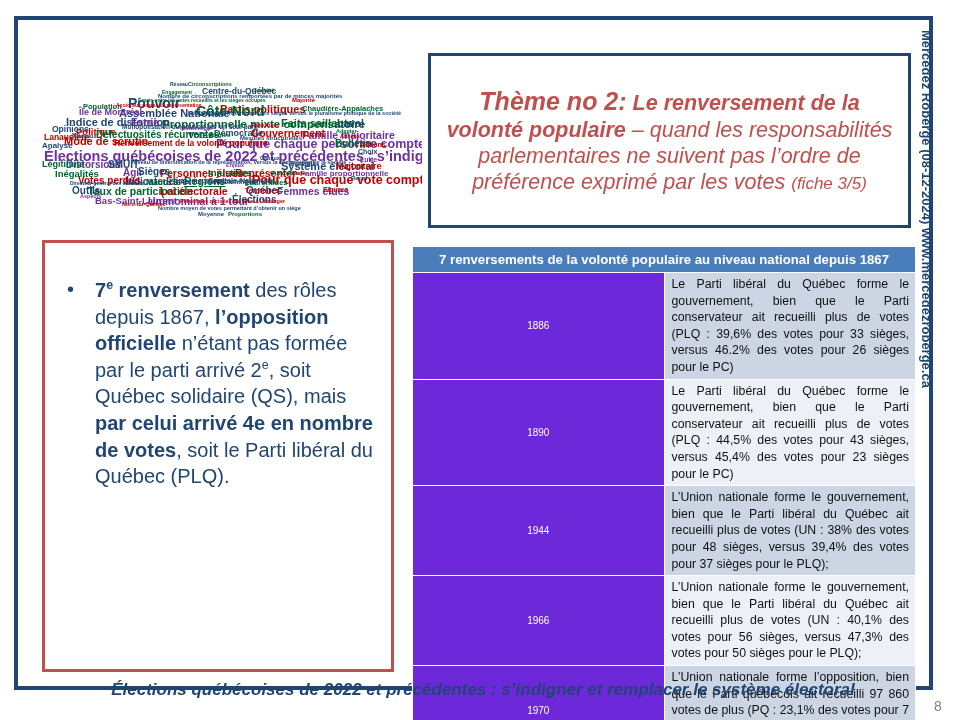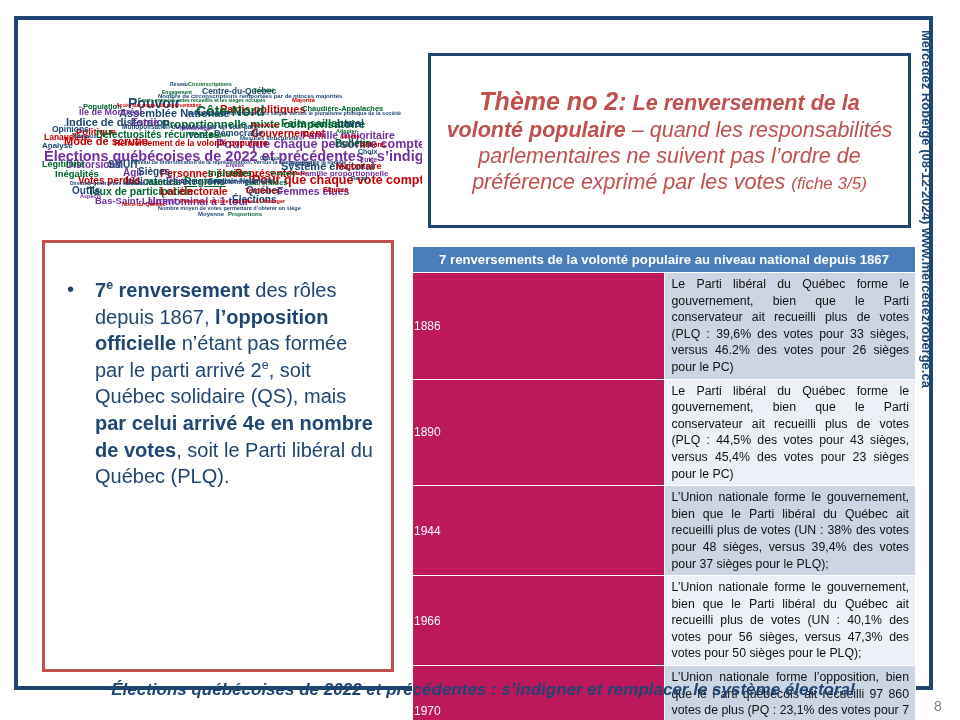--- a/index.html
+++ b/index.html
@@ -33,22 +33,22 @@
   .lb-list{margin:0;padding:0;list-style:none;margin-top:22px;}
   .lb-li{position:relative;padding-left:34px;color:#1F4572;font-size:20px;line-height:1.33;}
   .lb-li .bullet{position:absolute;left:6px;top:-1px;font-size:20px;line-height:1.33;}
   .lb-li sup{font-size:0.62em;vertical-align:super;line-height:0;}
 
   
   .tbl-wrap{position:absolute;left:394px;top:226px;width:504px;}
   table.t{border-collapse:collapse;width:504px;table-layout:fixed;}
   table.t th.hdr{background:#4A7EBB;color:#ffffff;font-size:13.2px;font-weight:bold;
                  text-align:center;padding:5px 4px;border:1px solid #ffffff;}
-  table.t td.yr{width:52px;background:#be185d;color:#ffffff;font-size:12px;
-                vertical-align:middle;border:1px solid #ffffff;}
+  table.t td.yr{width:52px;background:#6d28d9;color:#ffffff;font-size:10px;
+                text-align:center;vertical-align:middle;border:1px solid #ffffff;}
   table.t td.dsc{font-size:12.3px;color:#111111;line-height:1.35;
                  text-align:justify;padding:3px 6px 3px 7px;border:1px solid #ffffff;
                  vertical-align:middle;}
   tr.alt-a td.dsc{background:#CBD5E4;}
   tr.alt-b td.dsc{background:#EDF1F7;}
 
   
   .footer{position:absolute;left:40px;top:660px;width:850px;text-align:center;
           color:#1F4572;font-style:italic;font-weight:bold;font-size:17px;}
   .pagenum{position:absolute;left:916px;top:678px;color:#808080;font-size:14px;}

